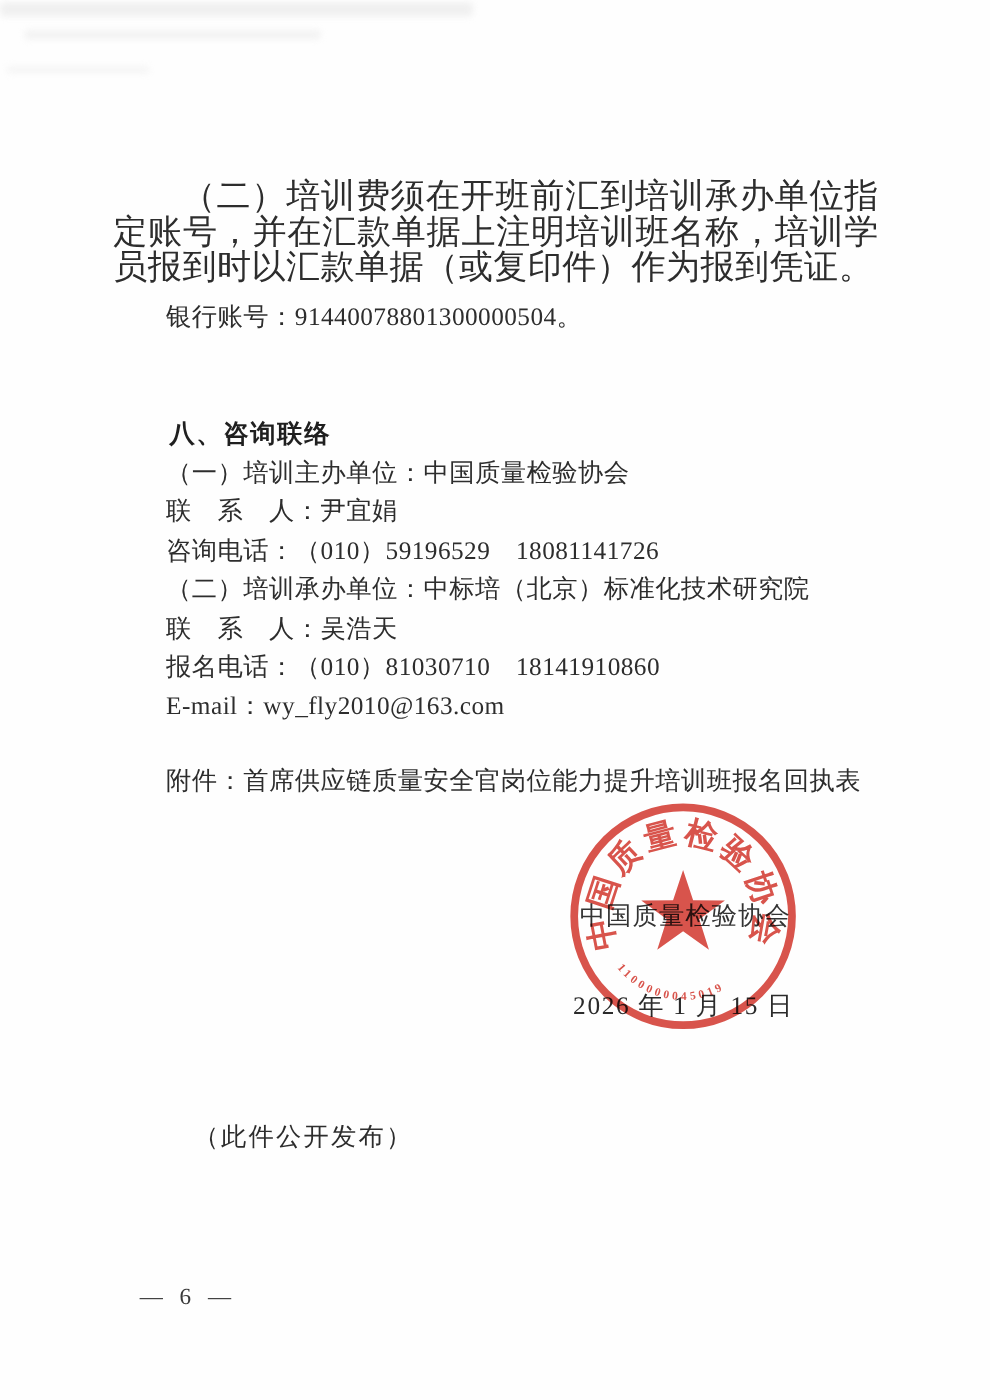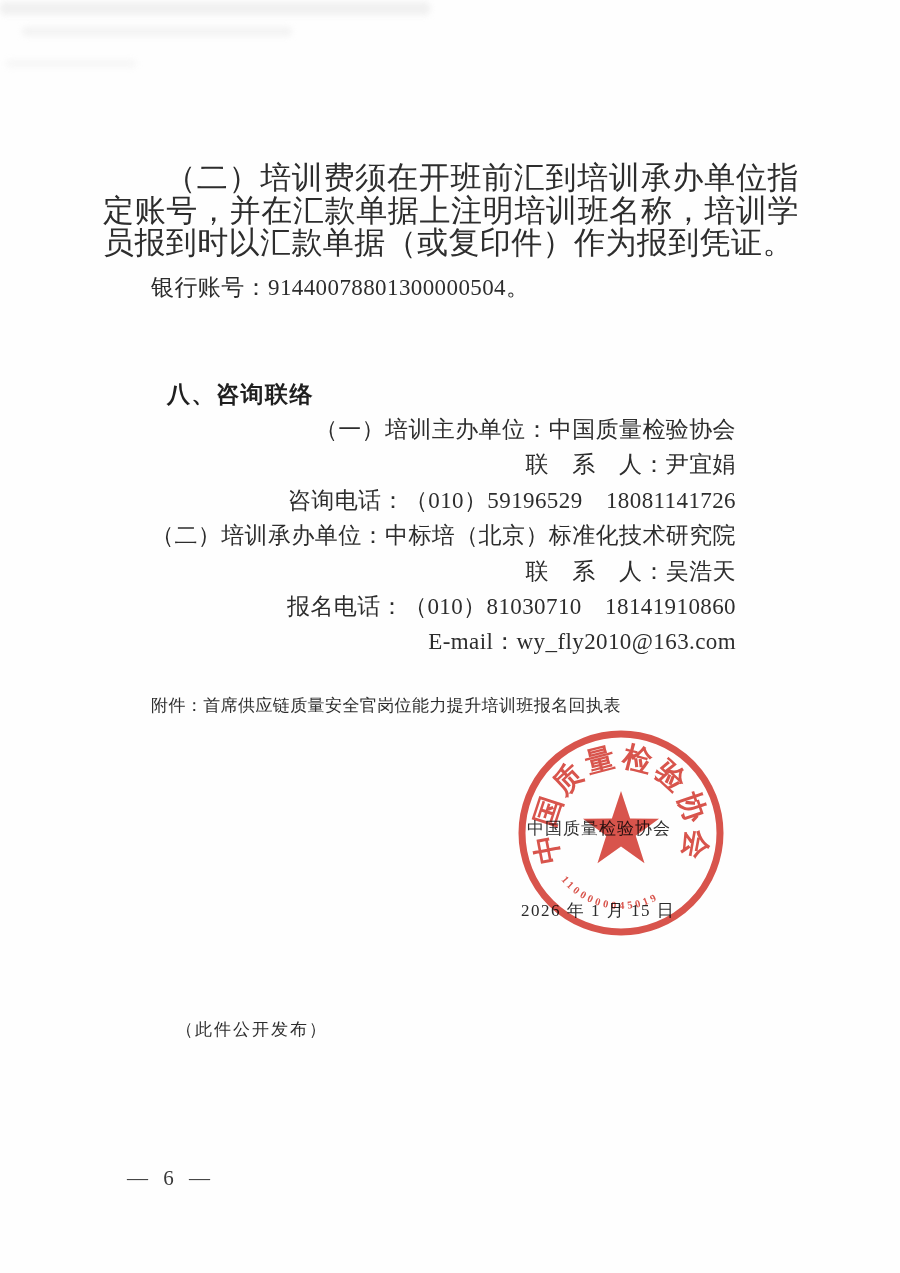--- a/index.html
+++ b/index.html
@@ -11,37 +11,37 @@
     position:relative;
     overflow:hidden;
   }
   .page{position:absolute;inset:0;background:#fefefe;}
   
   .smudge{position:absolute;background:#e9e9e9;opacity:.65;filter:blur(3px);border-radius:4px;}
   .smudge.s1{left:0;top:2px;width:430px;height:13px;}
   .smudge.s2{left:22px;top:27px;width:270px;height:9px;background:#ededed;}
   .smudge.s3{left:6px;top:60px;width:130px;height:7px;background:#f1f1f1;}
 
-  .txt{position:absolute;font-size:17px;white-space:nowrap;letter-spacing:.4px;}
+  .txt{position:absolute;font-size:23px;white-space:nowrap;letter-spacing:.4px;}
 
   .para{
     position:absolute;left:103px;top:162px;width:696px;
     font-size:31px;line-height:32.5px;
     text-align:justify;text-indent:2em;letter-spacing:.4px;white-space:normal;
   }
   .bank{position:absolute;left:151px;top:271px;font-size:23px;line-height:33.2px;letter-spacing:.4px;}
   .bank div{white-space:nowrap;}
 
   .heading{
-    position:absolute;left:167px;top:379px;
+    position:absolute;left:154px;top:379px;
     font-size:23px;font-weight:bold;letter-spacing:1.5px;
     font-family:"Liberation Sans","DejaVu Sans",sans-serif;color:#1f1f1f;text-align:center;
   }
   .contacts{position:absolute;left:151px;top:412px;font-size:23px;line-height:35.4px;letter-spacing:.4px;}
-  .contacts div{white-space:nowrap;text-align:right;}
+  .contacts div{white-space:nowrap;}
 
   .attachment{left:151px;top:694px;}
   .sign-org{left:527px;top:817px;letter-spacing:1px;color:#333;}
   .sign-date{left:521px;top:899px;letter-spacing:1.5px;color:#2b2b2b;}
   .release{left:176px;top:1018px;letter-spacing:2px;font-family:Liberation Mono, monospace;}
   .pagenum{
     left:127px;top:1166px;font-size:21px;letter-spacing:5px;color:#3a3a3a;
     font-family:"Liberation Serif",serif;
   }
 

